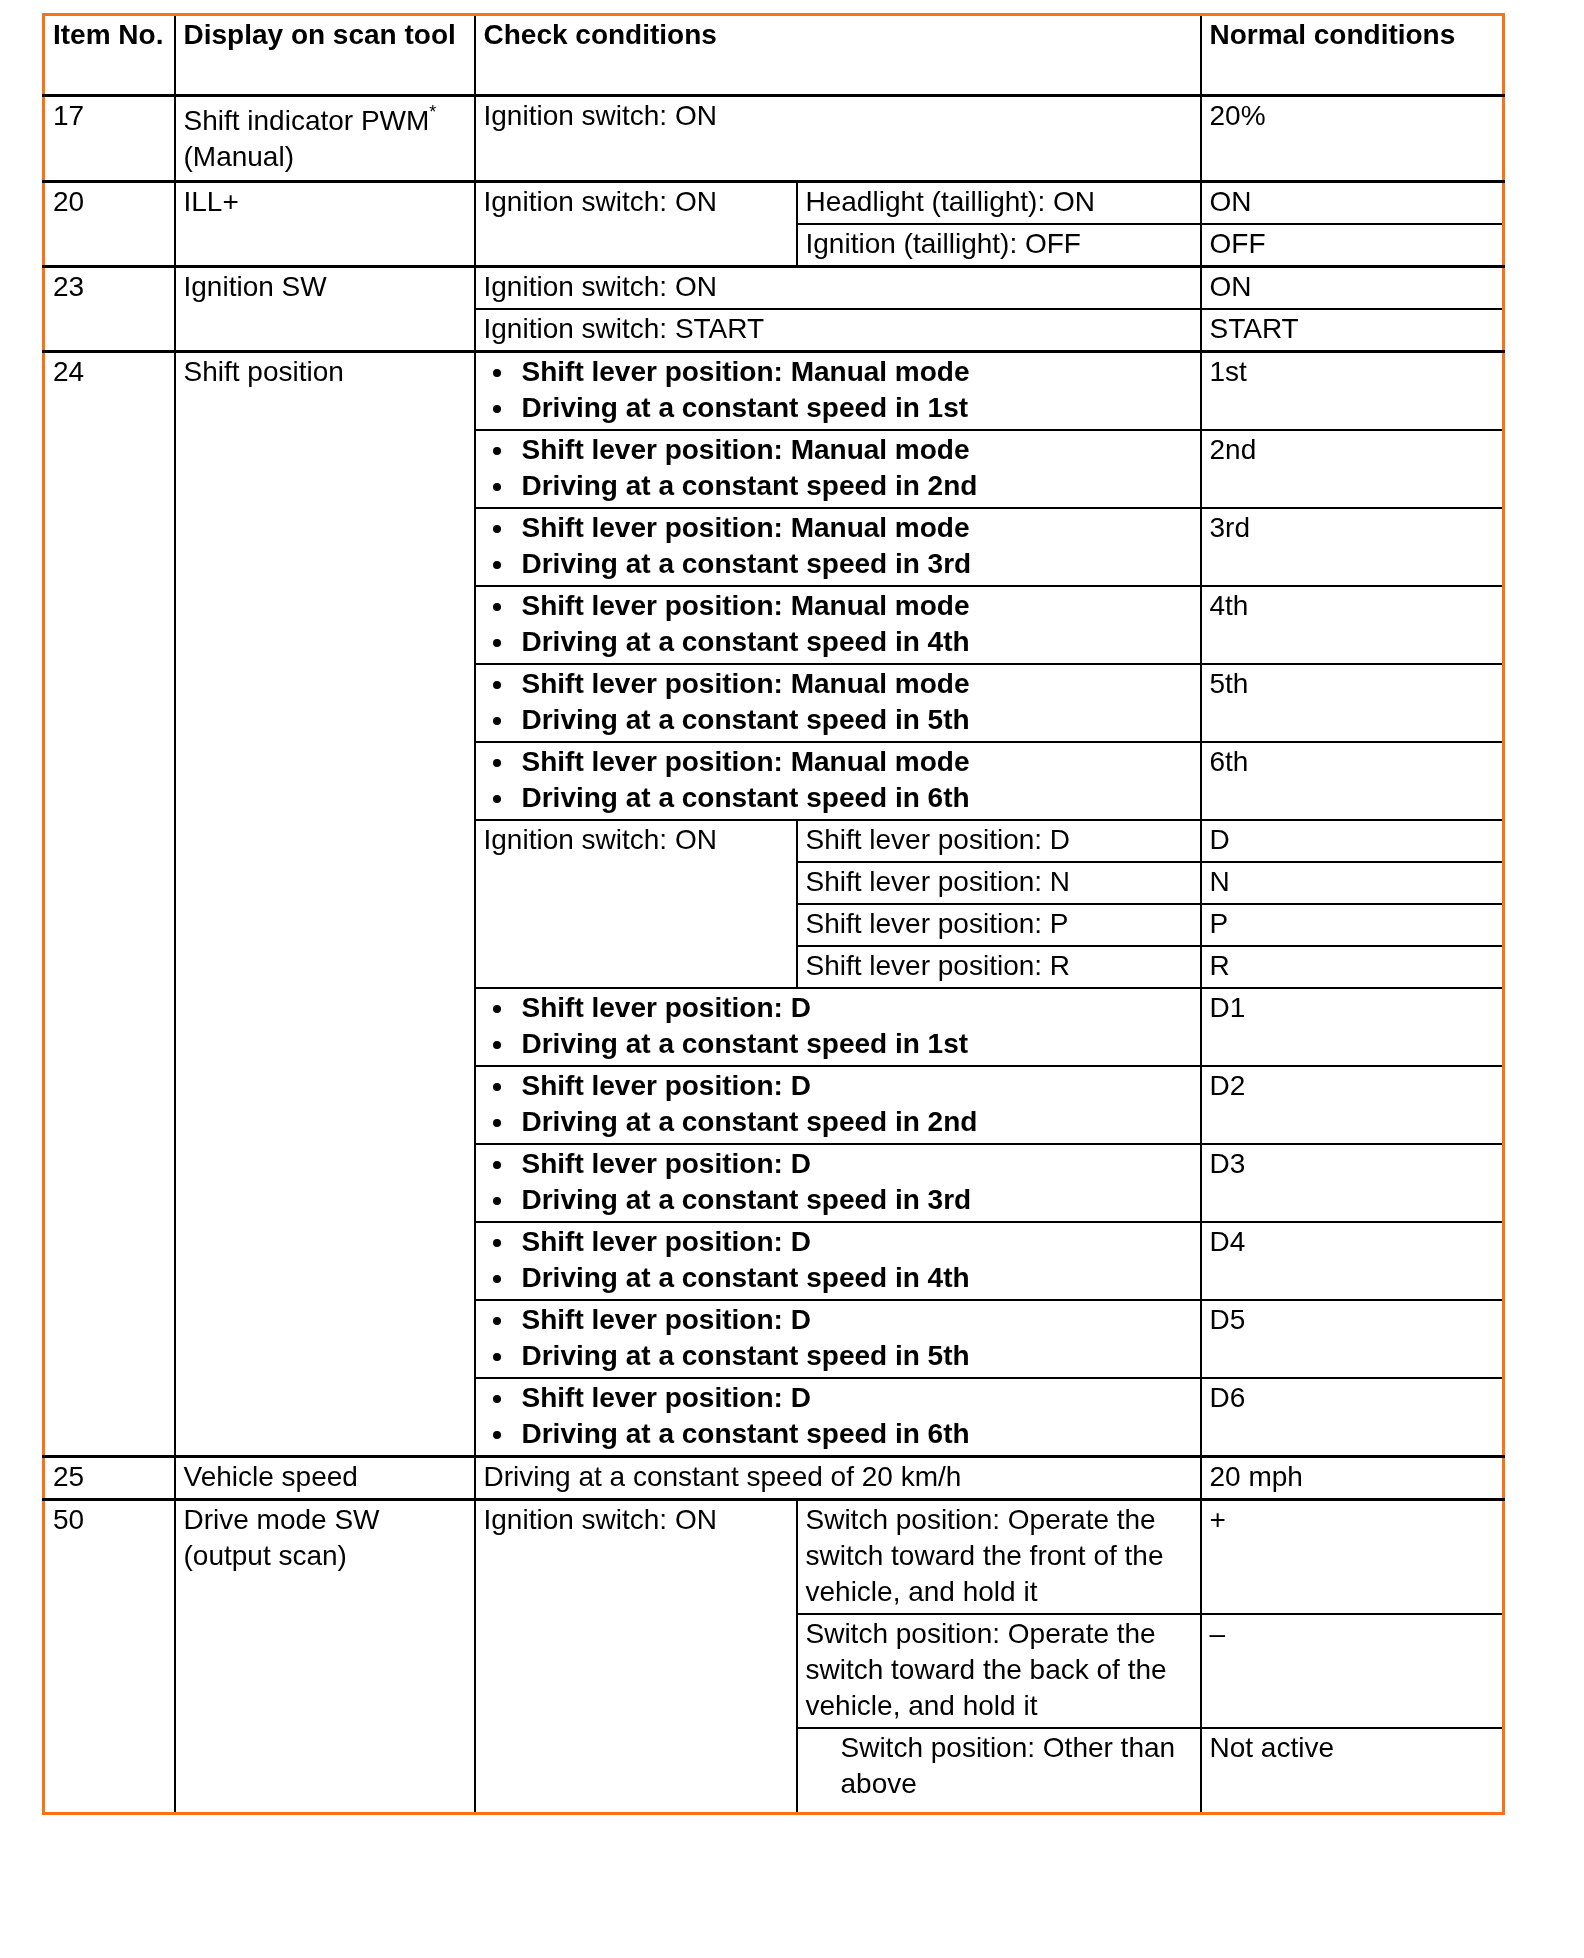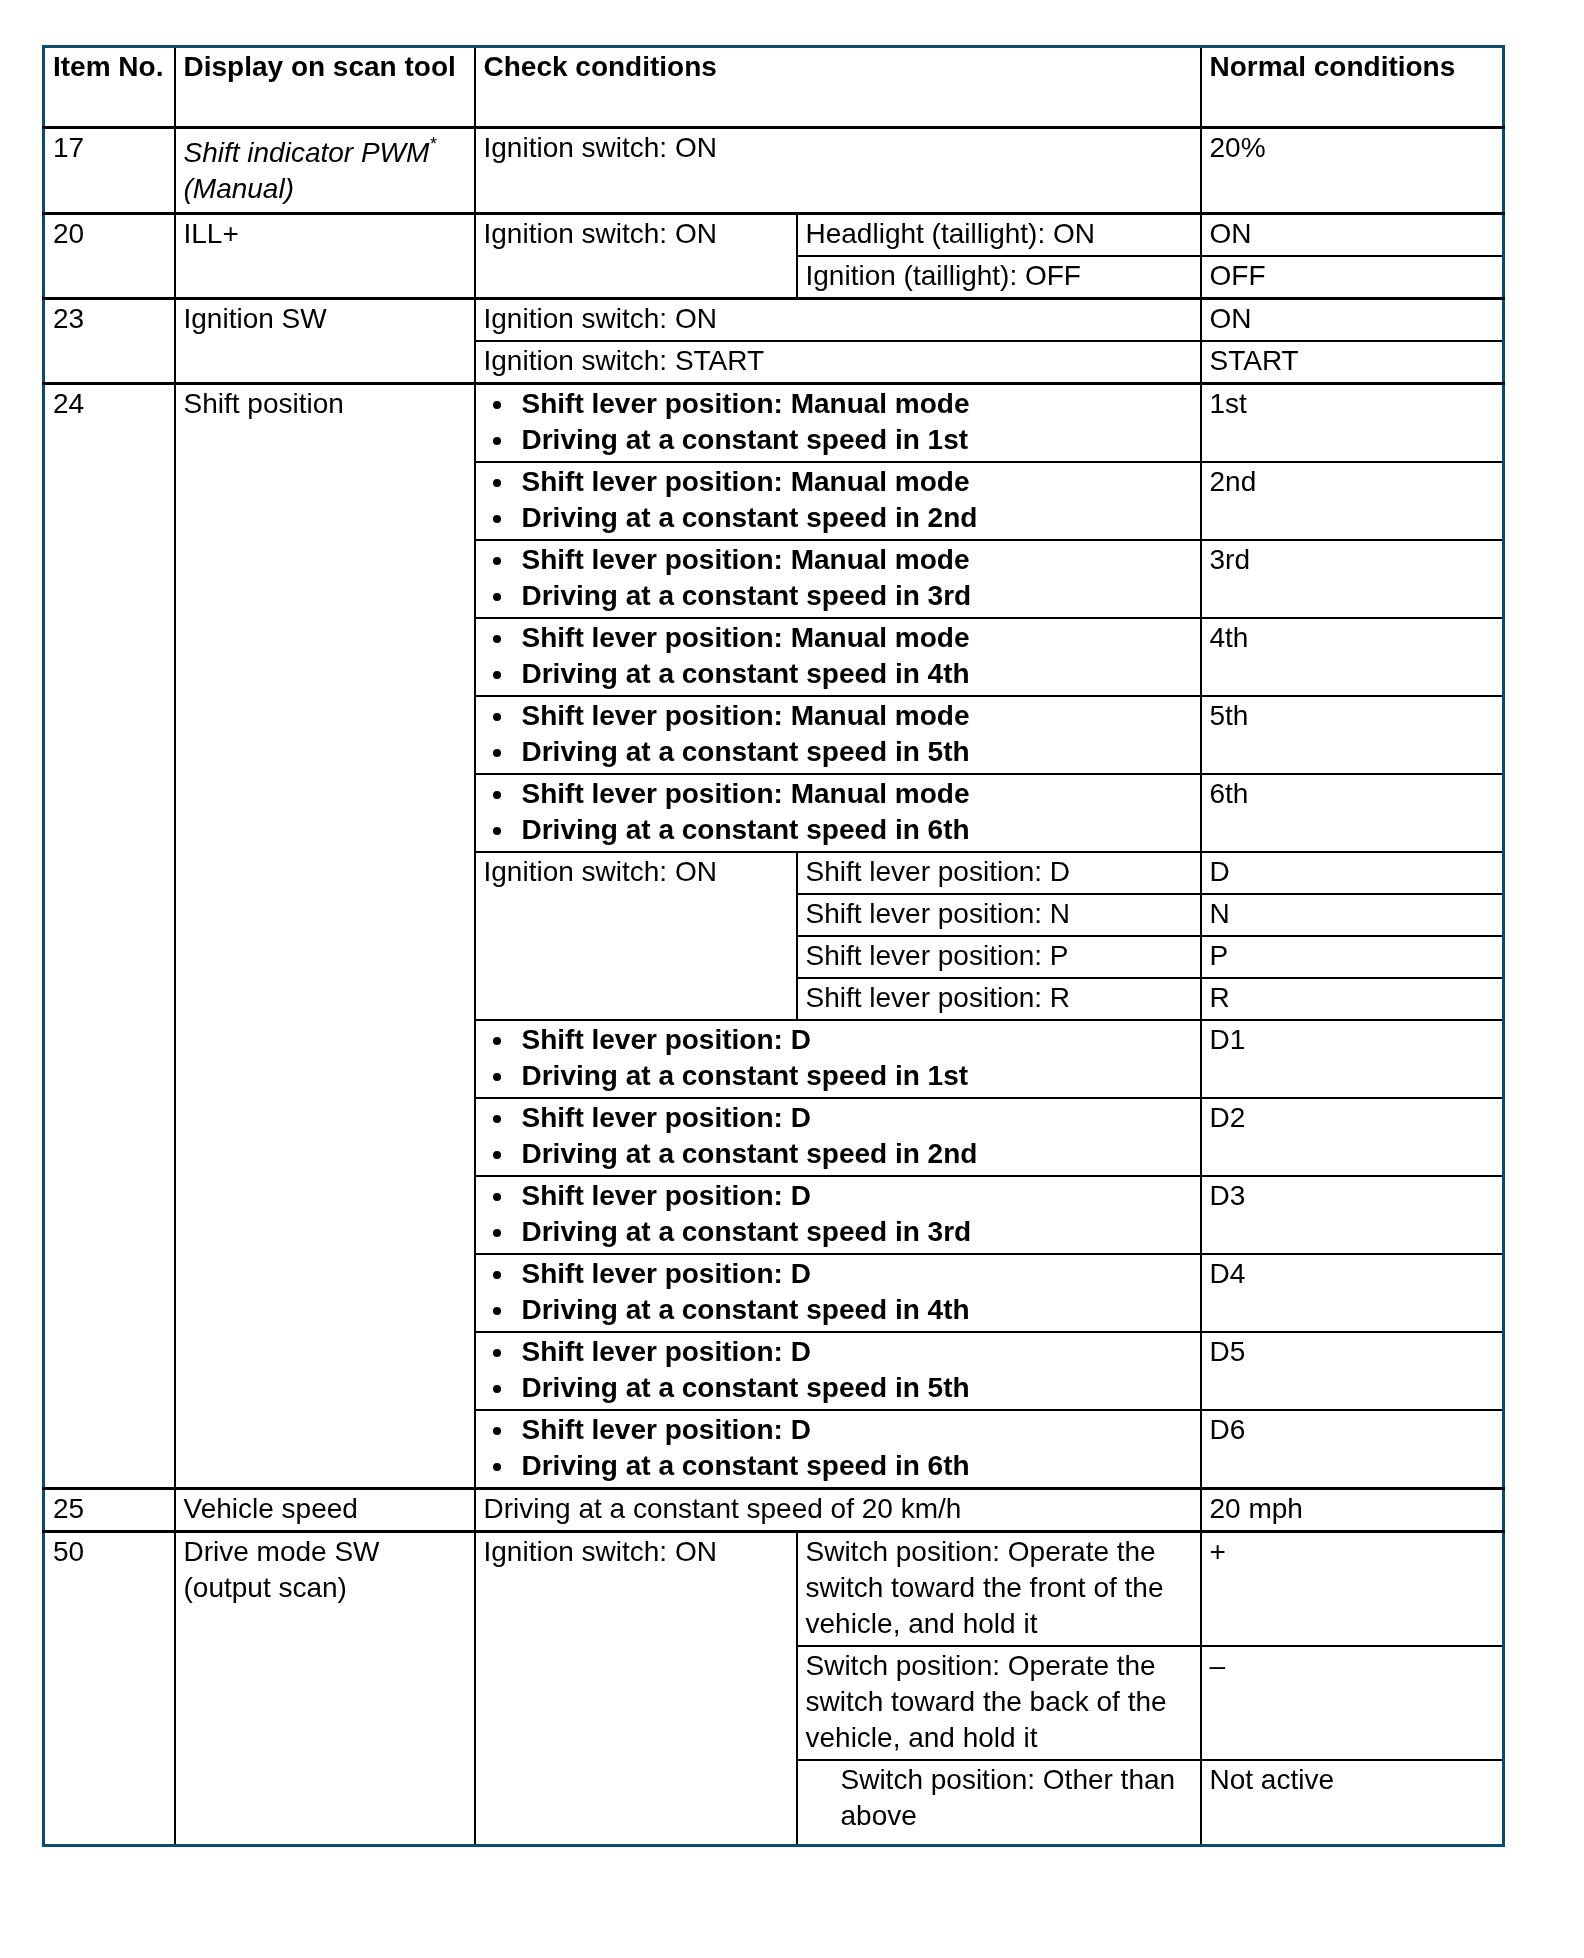--- a/index.html
+++ b/index.html
@@ -1,20 +1,20 @@
 <!DOCTYPE html>
 <html><head>
 <meta charset="utf-8">
 <style>
   html, body { margin: 0; padding: 0; background: #ffffff; }
   body { width: 1584px; height: 1958px; position: relative; overflow: hidden;
          font-family: "Liberation Sans", sans-serif; color: #000; }
   table.spec { position: absolute; left: 42px; top: 13px; width: 1460px;
                border-collapse: collapse; table-layout: fixed;
-               border: 3px solid #0c4a6e; font-size: 28px; line-height: 36px; margin-top: 32px; }
+               border: 3px solid #f97316; font-size: 28px; line-height: 36px; }
   table.spec td, table.spec th { border: 2px solid #000; vertical-align: top;
                padding: 1px 8px 3px 8px; text-align: left; font-weight: normal; }
   table.spec th { font-weight: bold; }
   col.c1 { width: 131px; } col.c2 { width: 300px; } col.c3 { width: 322px; }
   col.c4 { width: 404px; } col.c5 { width: 303px; }
   tr.hdr th { height: 74px; }
   tr.group-start td { border-top-width: 3px; }
   ul.bl { margin: 0; padding: 0 0 0 32px; list-style: disc; font-weight: bold; }
   ul.bl li { padding-left: 6px; }
   .rh2 td { height: 74px; }
@@ -36,21 +36,21 @@
       <th>Item No.</th>
       <th>Display on scan tool</th>
       <th colspan="2">Check conditions</th>
       <th>Normal conditions</th>
     </tr>
   </thead>
   <tbody>
 
     <tr class="group-start rh2">
       <td>17</td>
-      <td style="padding-top:6px;font-style:italic;">
+      <td style="padding-top:6px;">
         <span>Shift indicator PWM</span><sup class="ast">*</sup><br>
         <span>(Manual)</span>
       </td>
       <td colspan="2">Ignition switch: ON</td>
       <td>20%</td>
     </tr>
 
     <tr class="group-start">
       <td rowspan="2">20</td>
       <td rowspan="2">ILL+</td>

